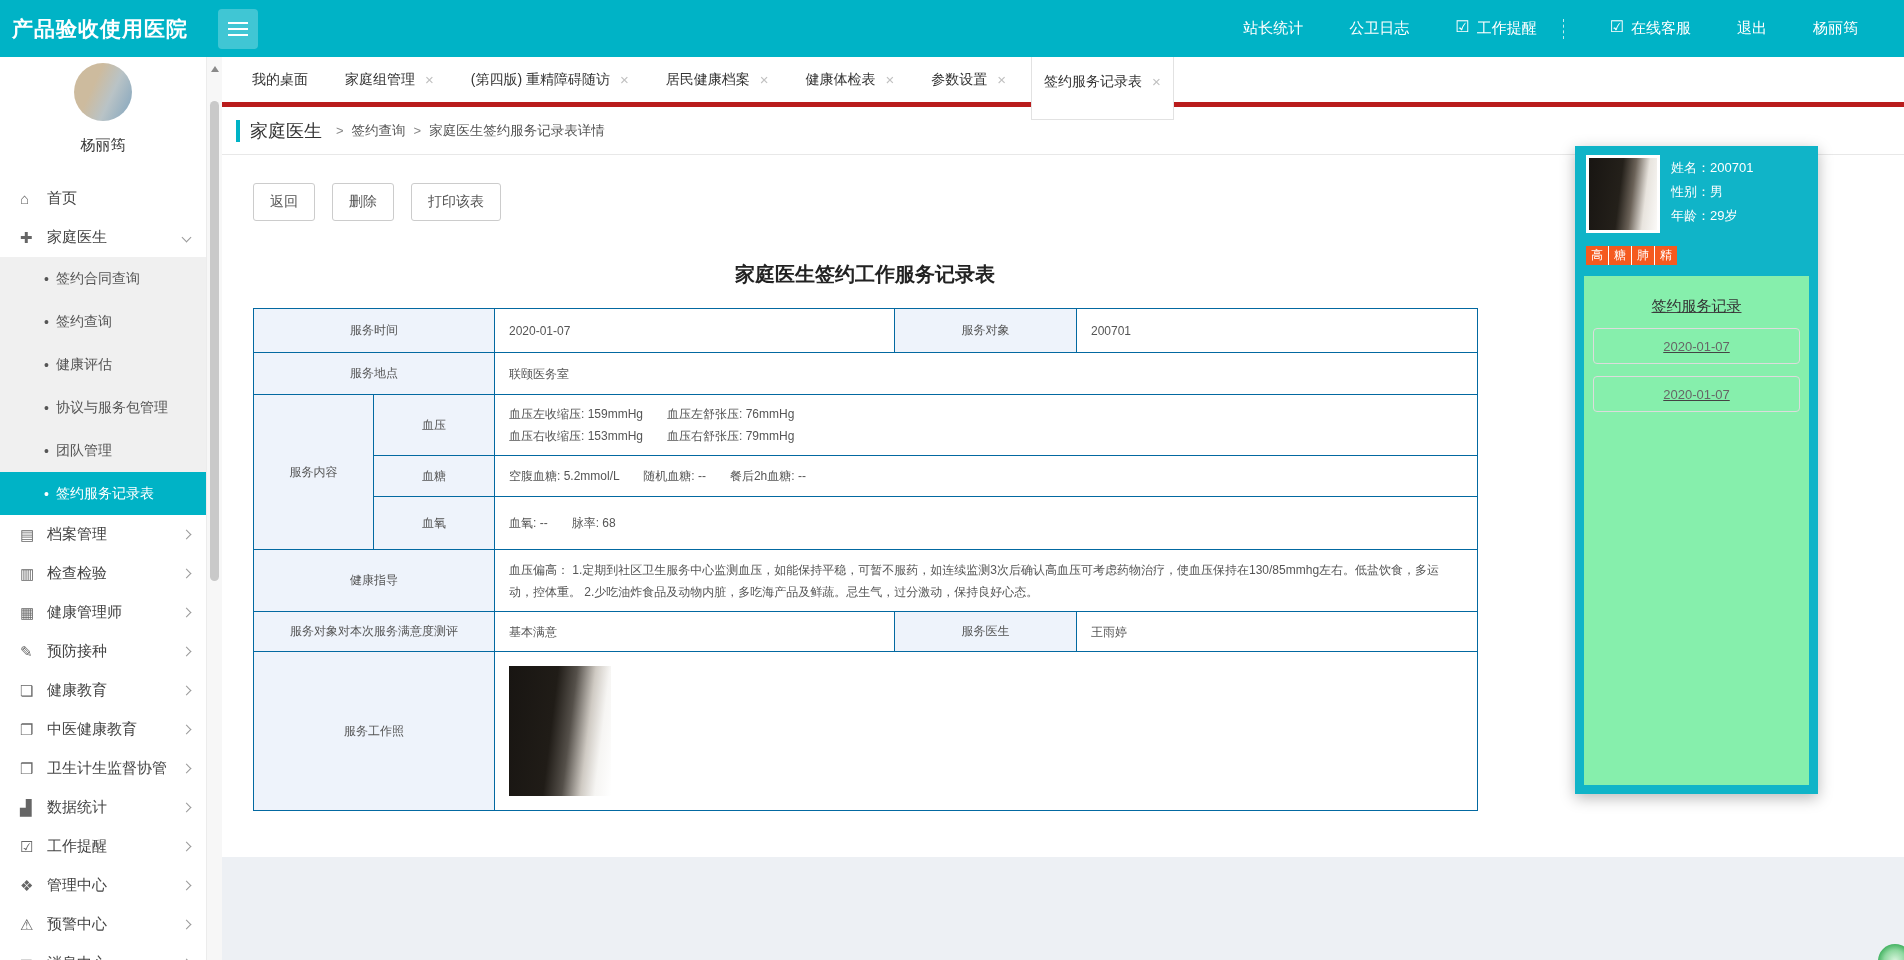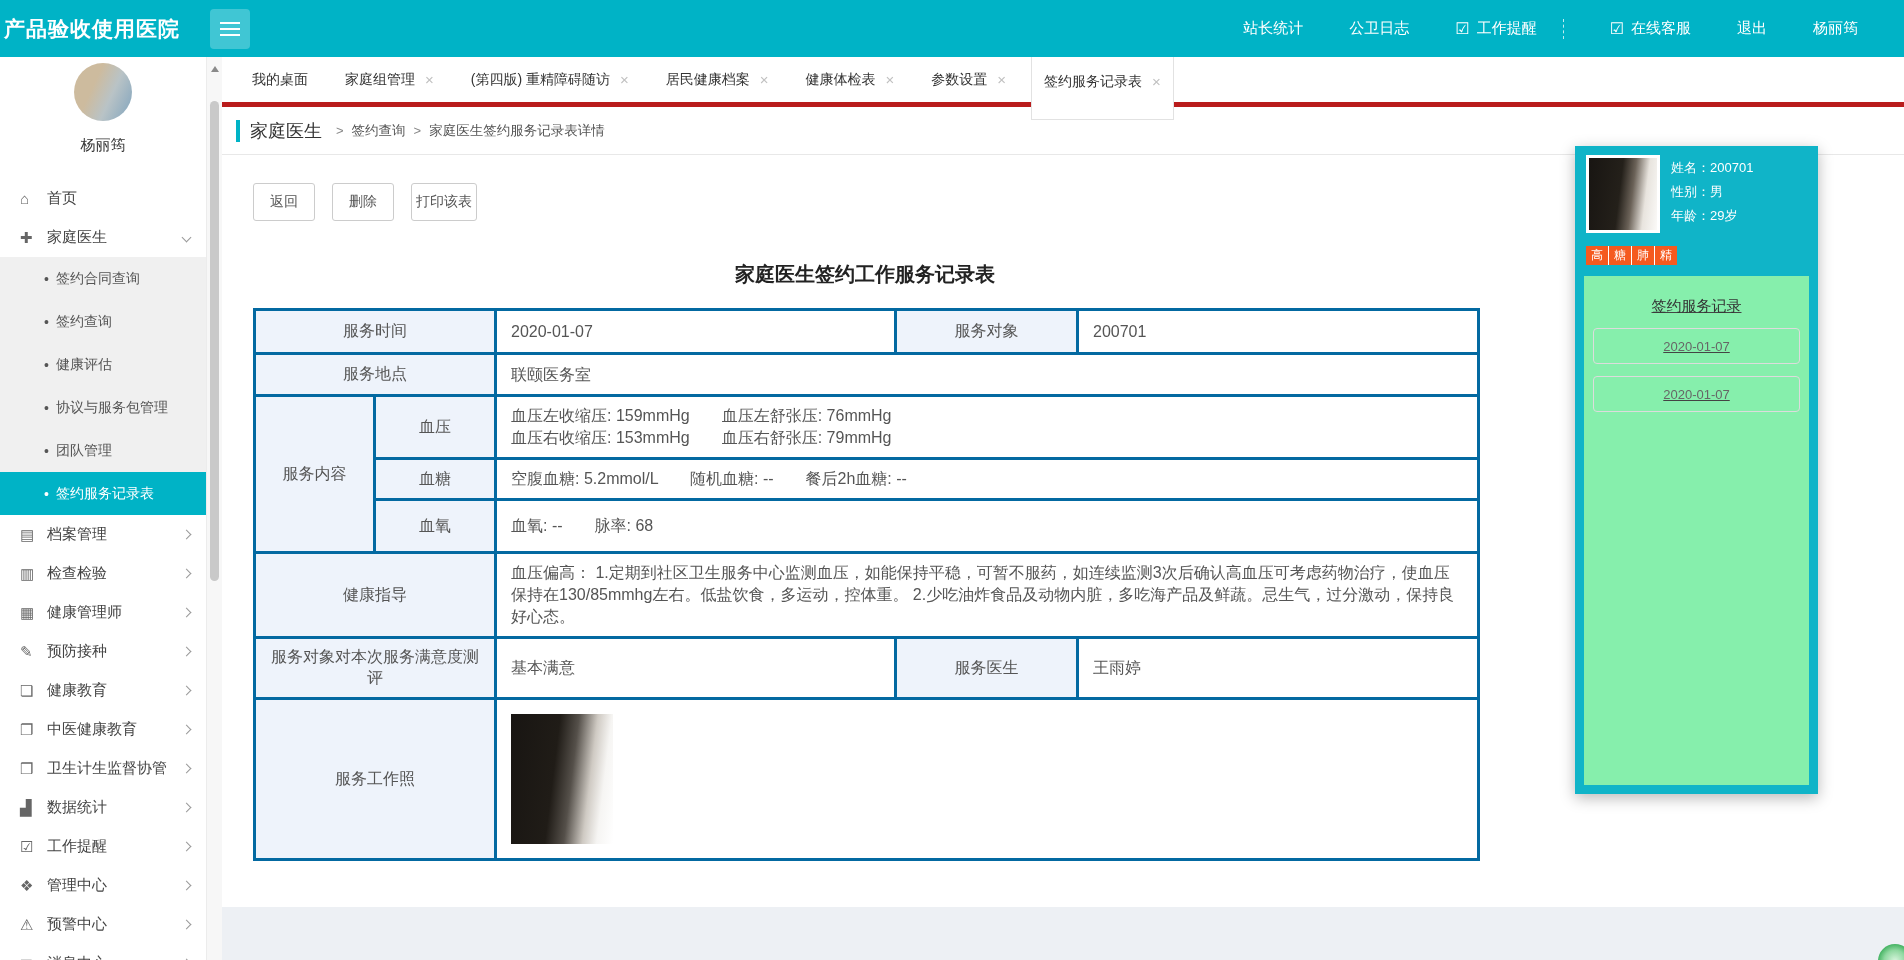--- a/index.html
+++ b/index.html
@@ -2,28 +2,28 @@
 <html><head>
 <meta charset="utf-8">
 <style>
   * { box-sizing: border-box; margin: 0; padding: 0; }
   html,body { width:1904px; height:960px; overflow:hidden; }
   body { font-family:"Liberation Sans", sans-serif; background:#fff; position:relative; color:#444; }
 
   
   .topbar { position:absolute; top:0; left:0; width:1904px; height:57px; background:#00b3c6;
             display:flex; align-items:center; justify-content:space-between; color:#fff; z-index:30; }
-  .brand { display:flex; align-items:center; padding-left:4px; }
+  .brand { display:flex; align-items:center; padding-left:12px; }
   .brand-title { font-size:21px; font-weight:bold; letter-spacing:1px; }
   .hamburger { margin-left:30px; width:40px; height:40px; background:rgba(255,255,255,.25);
                border:none; border-radius:4px; cursor:pointer; display:flex; align-items:center; justify-content:center; }
   .bars { display:block; width:20px; height:2px; background:#fff; position:relative; top:-6px;
           box-shadow:0 6px 0 #fff, 0 12px 0 #fff; }
   .topnav { display:flex; align-items:center; padding-right:46px; font-size:15px; }
-  .nav-item { display:flex; align-items:center; gap:7px; margin-left:46px; cursor:pointer; white-space:nowrap; }
+  .nav-item { display:flex; align-items:flex-start; gap:7px; margin-left:46px; cursor:pointer; white-space:nowrap; }
   .nav-divider { height:20px; border-left:1px dashed rgba(255,255,255,.75); margin-left:26px; }
   .clip-icon { font-size:16px; line-height:1; }
 
   
   .sidebar { position:absolute; top:57px; left:0; width:206px; bottom:0; background:#fff; z-index:20; }
   .avatar { width:58px; height:58px; border-radius:50%; margin:6px auto 0;
             background:linear-gradient(115deg,#cdbb9e 35%, #b9c3c6 62%, #7fa3bd 100%); }
   .username { text-align:center; font-size:15px; color:#333; margin-top:15px; }
   .menu { margin-top:24px; }
   .menu-item { height:39px; display:flex; align-items:center; padding:0 16px 0 20px;
@@ -56,26 +56,26 @@
   .tab.active { border:1px solid #e2e2e2; background:#fff; height:64px; position:relative; top:8px;
                 align-items:flex-start; padding-top:16px; z-index:6; }
   .breadcrumb { height:48px; flex:none; display:flex; align-items:center; border-bottom:1px solid #e8e8e8; padding-left:14px; }
   .bc-bar { width:4px; height:22px; background:#00b3c6; margin-right:10px; flex:none; }
   .bc-section { font-size:18px; color:#333; margin-right:6px; }
   .bc-sep { font-size:13px; color:#888; margin:0 8px; }
   .bc-item { font-size:13.5px; color:#555; cursor:pointer; }
 
   .content { flex:none; background:#fff; padding:28px 0 46px 31px; }
   .toolbar { display:flex; gap:17px; }
-  .btn { min-width:62px; height:38px; padding:0 4px; background:#fff; border:1px solid #ccc; border-radius:3px;
+  .btn { min-width:62px; height:38px; padding:0 16px; background:#fff; border:1px solid #ccc; border-radius:3px;
          font-size:14px; color:#555; cursor:pointer; font-family:inherit; }
   .form-title { width:1224px; text-align:center; font-size:20px; font-weight:bold; color:#222; margin:40px 0 20px; }
 
   table.form-table { border-collapse:collapse; width:1224px; table-layout:fixed; }
-  .form-table td { border:3px solid #0369a1; font-size:16px; color:#555; }
+  .form-table td { border:1px solid #0369a1; font-size:12px; color:#555; }
   td.lbl { background:#eef3fb; text-align:center; padding:8px; }
   td.val { background:#fff; padding:8px 14px; text-align:left; line-height:22px; }
   .work-photo { width:102px; height:130px; margin:6px 0;
                 background:linear-gradient(97deg,#181512 0%, #201c17 42%, #55504a 58%, #cfcac3 74%, #f6f5f3 86%, #fff 100%); }
   .bottom-gray { flex:1; background:#edf0f4; }
 
   
   .resident-panel { position:absolute; left:1575px; top:146px; width:243px; height:648px;
                     background:#10b4c8; padding:9px; box-shadow:0 4px 14px rgba(0,0,0,.28);
                     display:flex; flex-direction:column; z-index:40; }

